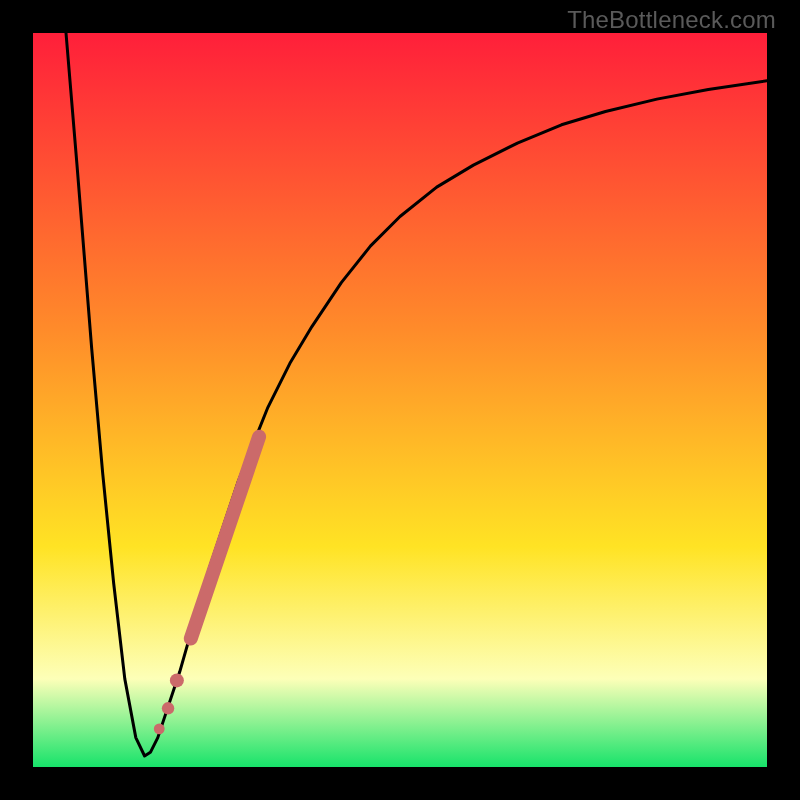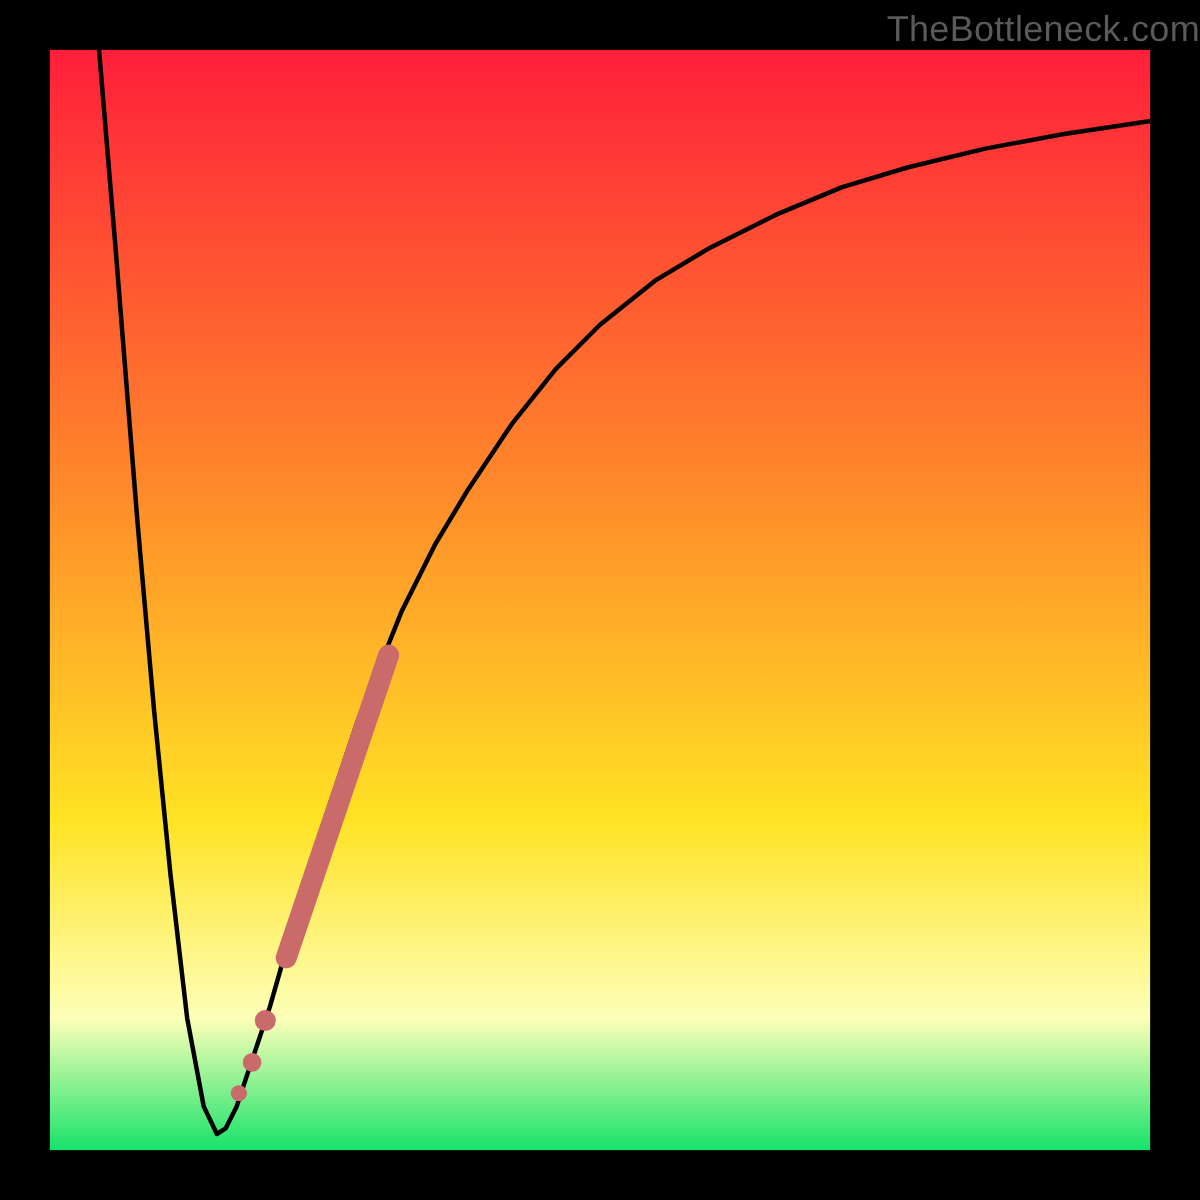--- a/index.html
+++ b/index.html
@@ -23,21 +23,21 @@
     position: absolute;
     left: 33px;
     top: 33px;
     width: 734px;
     height: 734px;
     overflow: hidden;
   }
   .watermark {
     position: absolute;
     top: 6px;
-    right: 0;
+    right: 24px;
     color: #5a5a5a;
     font-size: 24px;
     font-weight: 400;
     letter-spacing: 0.2px;
     user-select: none;
   }
   svg { display: block; }
 </style>
 </head>
 <body>

